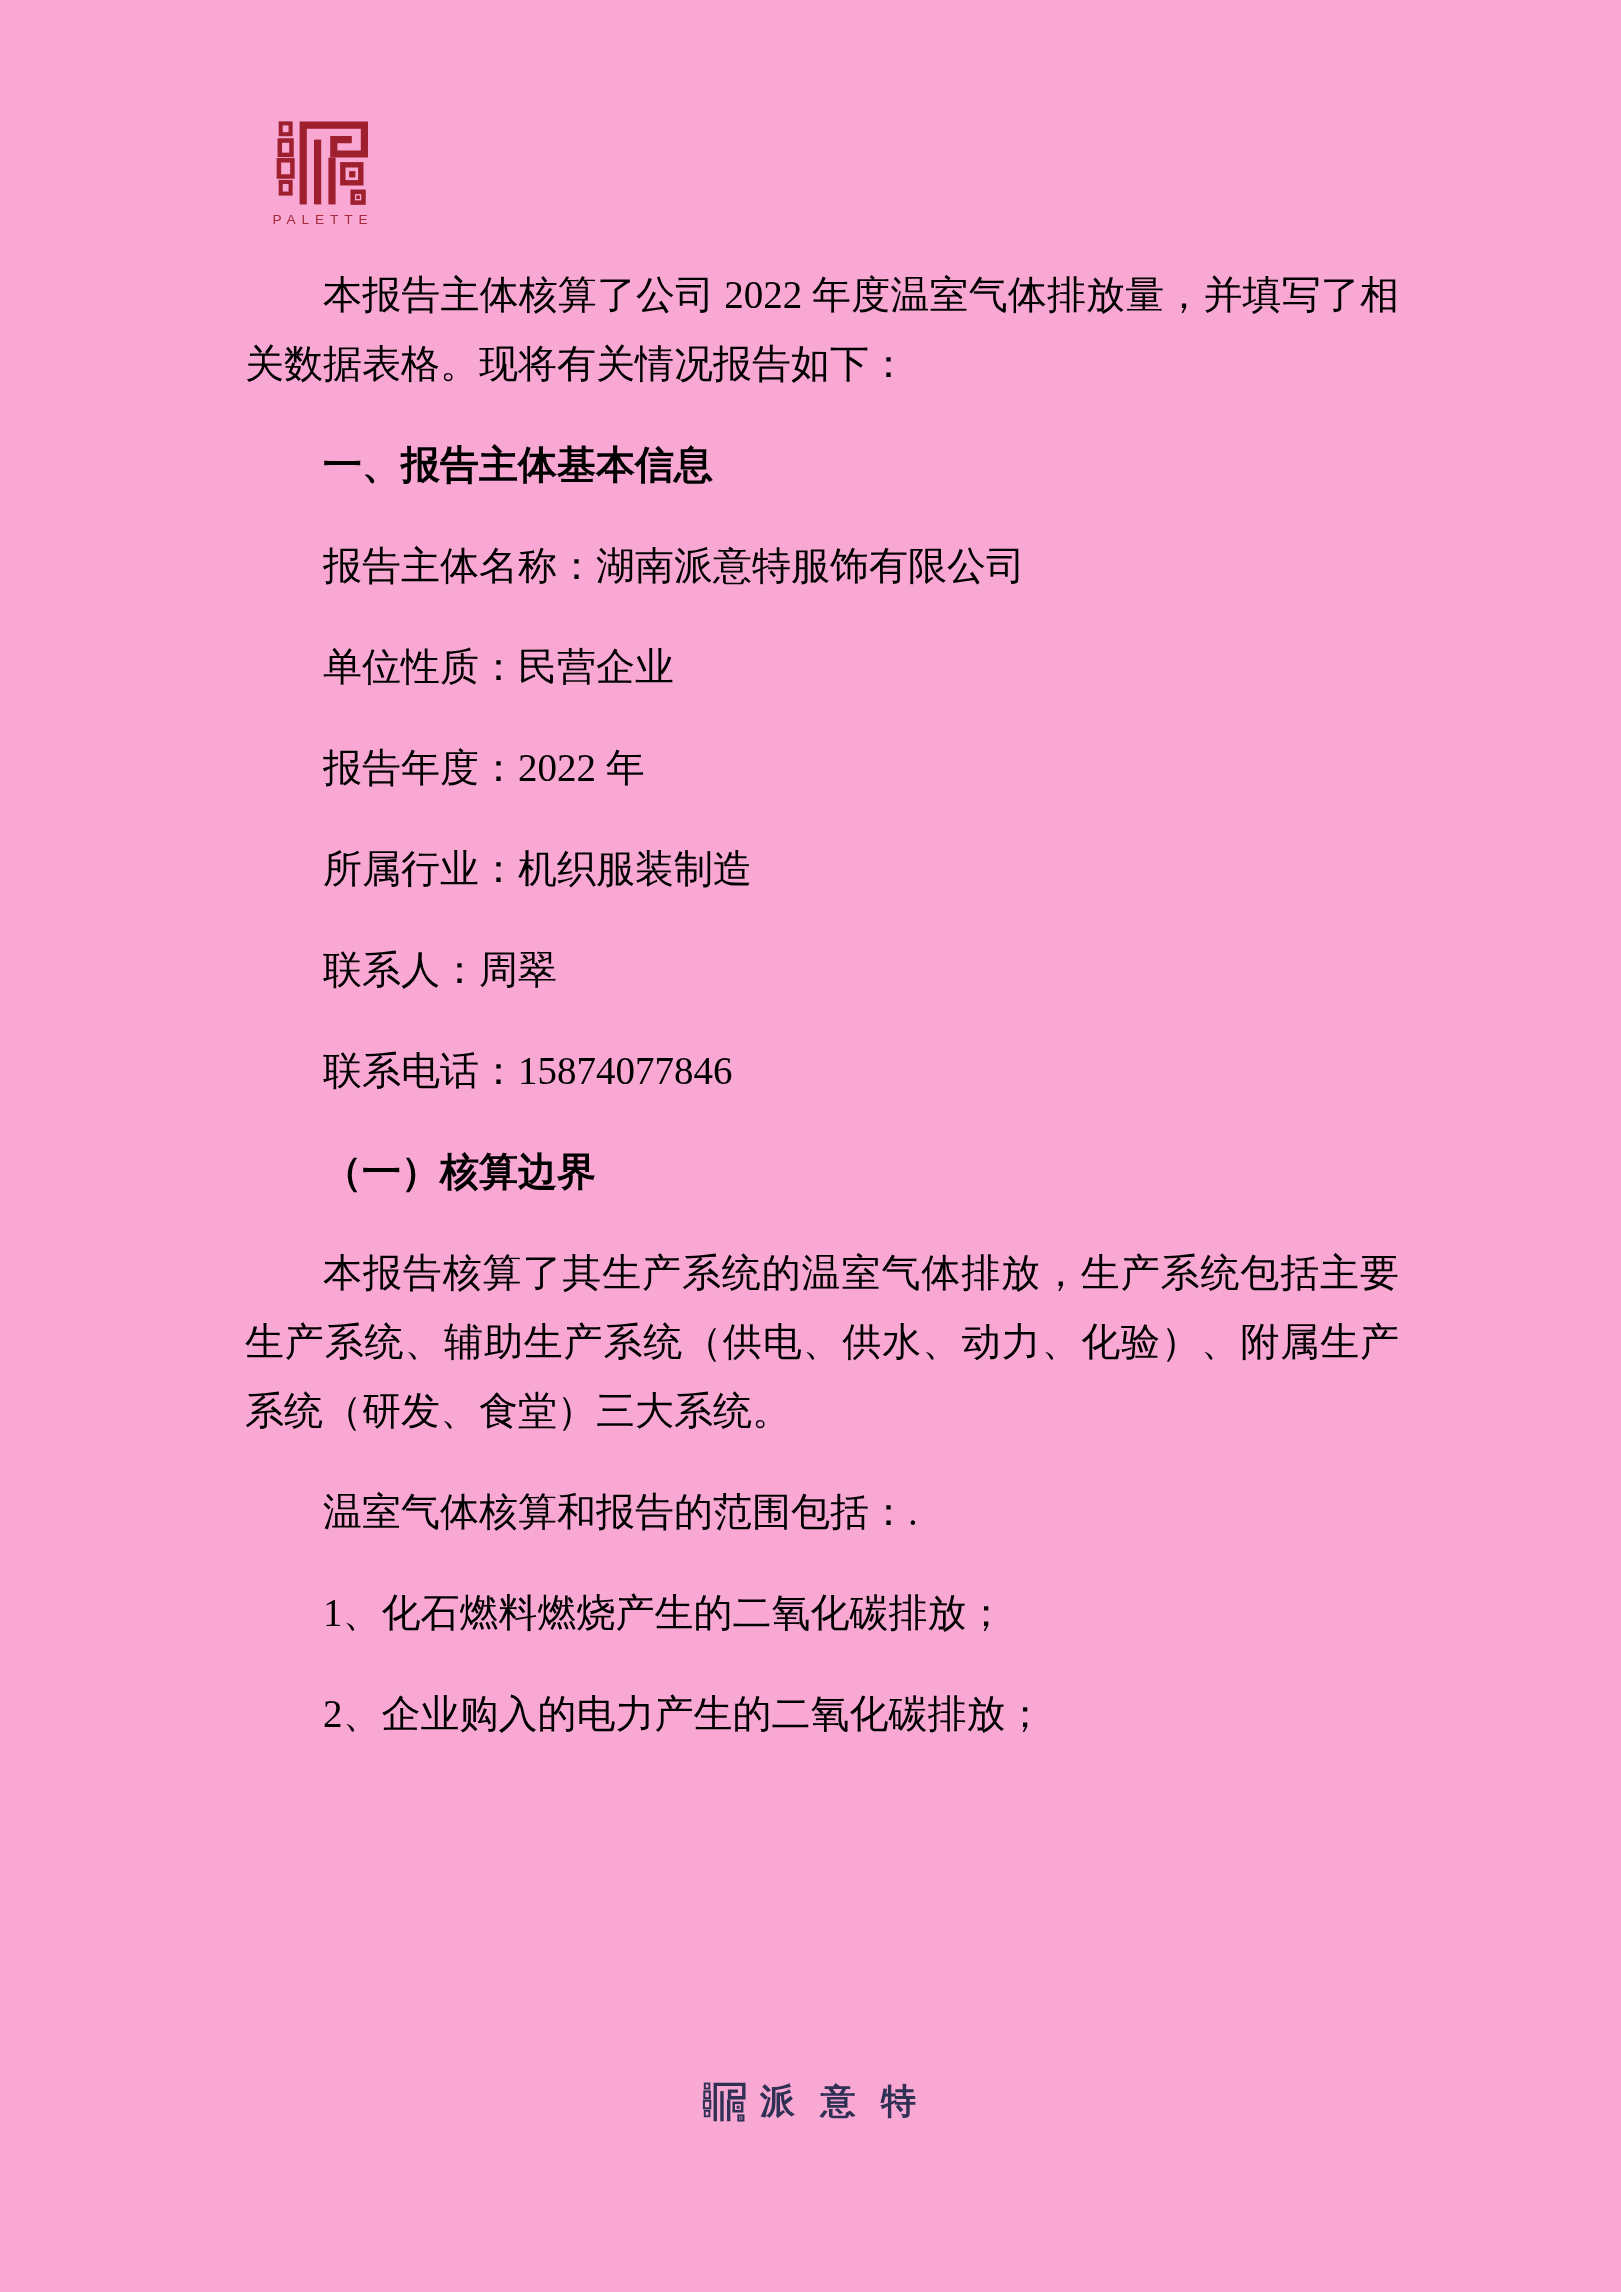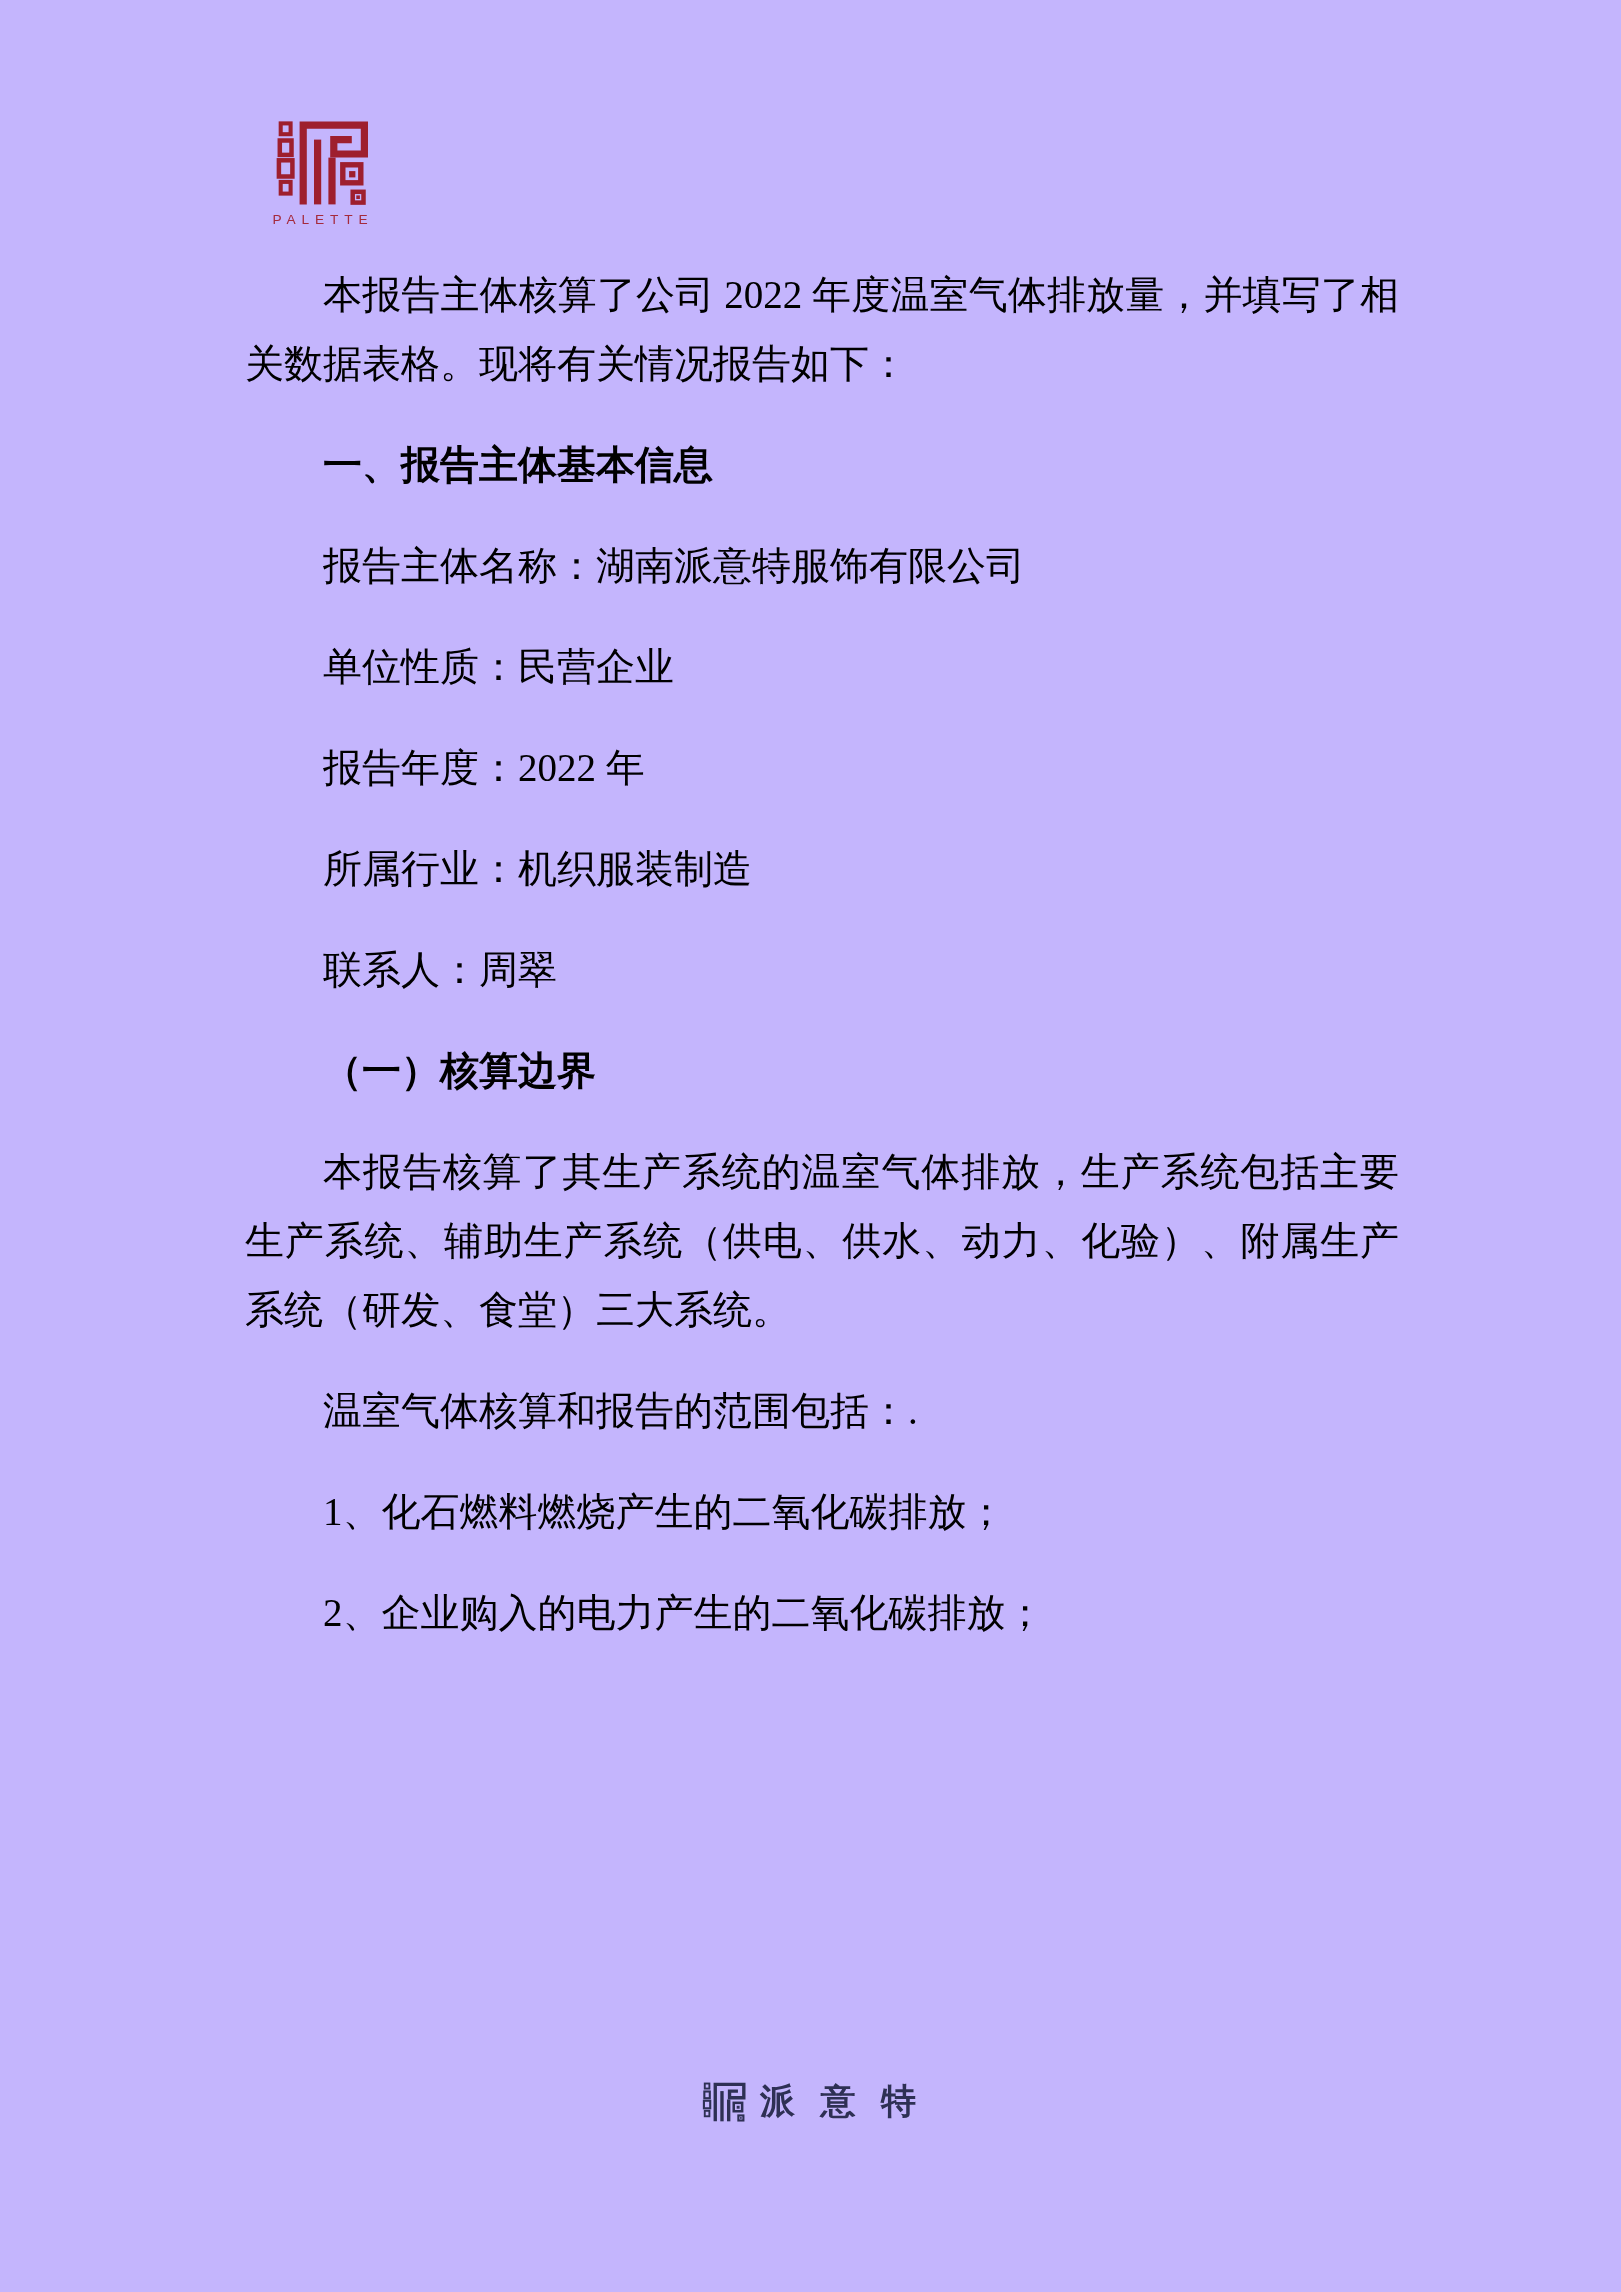--- a/index.html
+++ b/index.html
@@ -1,20 +1,20 @@
 <!DOCTYPE html>
 <html><head>
 <meta charset="utf-8">
 <style>
   html,body{margin:0;padding:0;background:#e8e8e8;}
   .page{
     position:relative;
     width:1621px;height:2293px;
     margin:0 auto;
-    background:#c4b5fd;
+    background:#f9a8d4;
     overflow:hidden;
     font-family:"Liberation Serif", serif;
     color:#000;
   }
   
   .header-logo{
     position:absolute;left:272px;top:118px;width:102px;
     color:#9E1F2E;
     text-align:center;
   }
@@ -98,20 +98,21 @@
 
     <p class="para">本报告主体核算了公司 2022 年度温室气体排放量，并填写了相关数据表格。现将有关情况报告如下：</p>
 
     <p class="heading">一、报告主体基本信息</p>
 
     <p class="para">报告主体名称：湖南派意特服饰有限公司</p>
     <p class="para">单位性质：民营企业</p>
     <p class="para">报告年度：2022 年</p>
     <p class="para">所属行业：机织服装制造</p>
     <p class="para">联系人：周翠</p>
+    <p class="para">联系电话：15874077846</p>
 
 
     <p class="heading">（一）核算边界</p>
 
     <p class="para">本报告核算了其生产系统的温室气体排放，生产系统包括主要生产系统、辅助生产系统（供电、供水、动力、化验）、附属生产系统（研发、食堂）三大系统。</p>
 
     <p class="para">温室气体核算和报告的范围包括：.</p>
 
     <p class="para">1、化石燃料燃烧产生的二氧化碳排放；</p>
     <p class="para">2、企业购入的电力产生的二氧化碳排放；</p>

